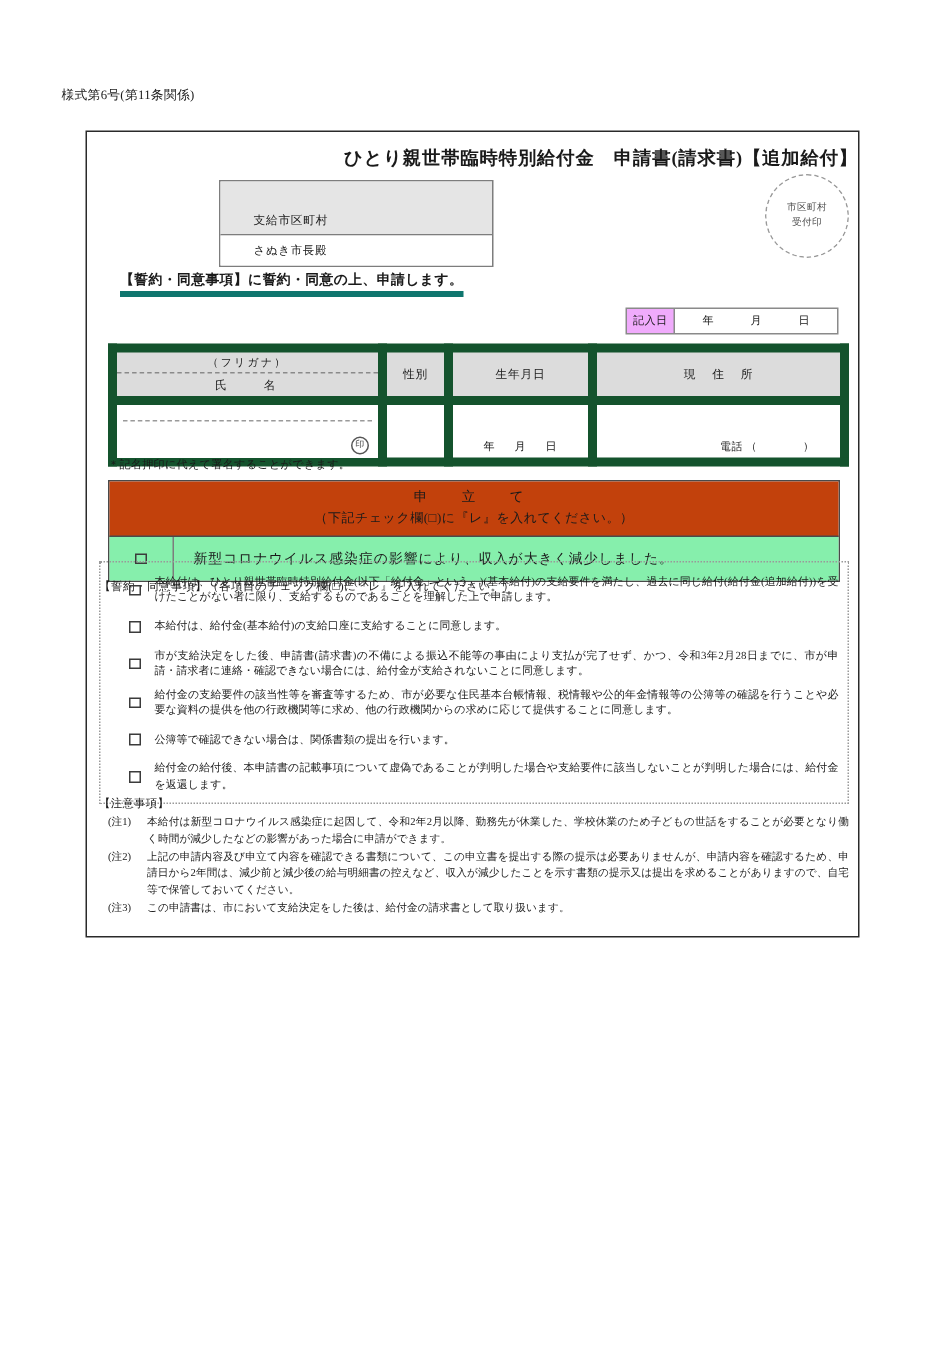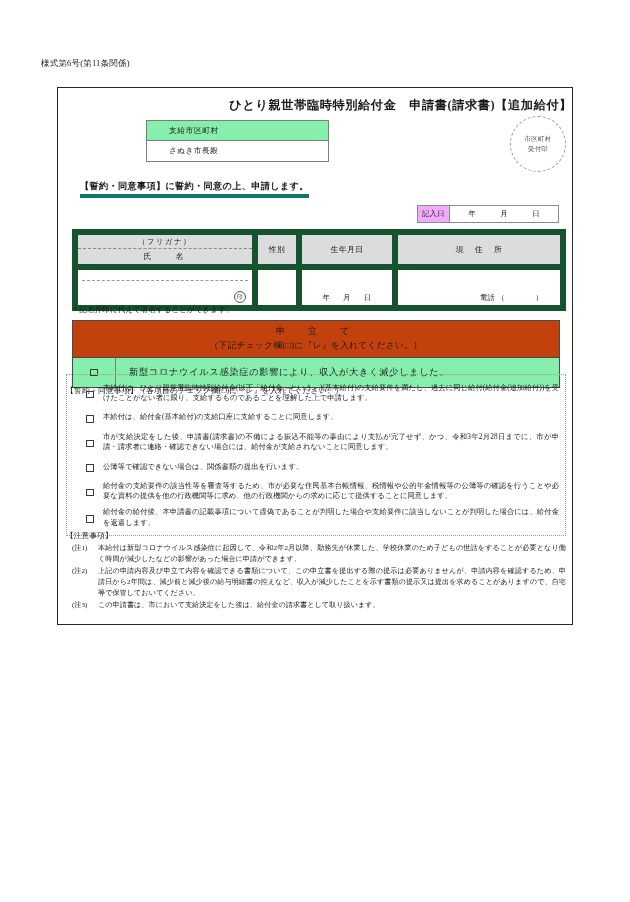--- a/index.html
+++ b/index.html
@@ -50,24 +50,24 @@
   
   .muni {
     position: absolute;
     left: 88px;
     top: 32px;
     width: 183px;
     border: 1px solid #7d7d7d;
     box-sizing: border-box;
   }
   .muni-head {
-    background: #86efac;
+    background: #e5e5e5;
     border-bottom: 1px solid #7d7d7d;
     font-size: 7.8px;
-    padding: 4px 0 4px 22px;
+    padding: 20px 0 4px 22px;
     letter-spacing: 0.5px;
   }
   .muni-body {
     font-size: 7.6px;
     padding: 5px 0 5px 22px;
     letter-spacing: 0.5px;
     background: #ffffff;
   }
   
   .stamp {
@@ -419,25 +419,25 @@
       <div class="pledge-item">
         <div class="pcb"><span class="cbox"></span></div>
         <div class="ptext">本給付は、給付金(基本給付)の支給口座に支給することに同意します。</div>
       </div>
       <div class="pledge-item">
         <div class="pcb"><span class="cbox"></span></div>
         <div class="ptext">市が支給決定をした後、申請書(請求書)の不備による振込不能等の事由により支払が完了せず、かつ、令和3年2月28日までに、市が申請・請求者に連絡・確認できない場合には、給付金が支給されないことに同意します。</div>
       </div>
       <div class="pledge-item">
         <div class="pcb"><span class="cbox"></span></div>
+        <div class="ptext">給付金の支給要件の該当性等を審査等するため、市が必要な住民基本台帳情報、税情報や公的年金情報等の公簿等の確認を行うことや必要な資料の提供を他の行政機関等に求め、他の行政機関からの求めに応じて提供することに同意します。</div>
+      </div>
+      <div class="pledge-item">
+        <div class="pcb"><span class="cbox"></span></div>
         <div class="ptext">公簿等で確認できない場合は、関係書類の提出を行います。</div>
-      </div>
-      <div class="pledge-item">
-        <div class="pcb"><span class="cbox"></span></div>
-        <div class="ptext">給付金の支給要件の該当性等を審査等するため、市が必要な住民基本台帳情報、税情報や公的年金情報等の公簿等の確認を行うことや必要な資料の提供を他の行政機関等に求め、他の行政機関からの求めに応じて提供することに同意します。</div>
       </div>
       <div class="pledge-item">
         <div class="pcb"><span class="cbox"></span></div>
         <div class="ptext">給付金の給付後、本申請書の記載事項について虚偽であることが判明した場合や支給要件に該当しないことが判明した場合には、給付金を返還します。</div>
       </div>
     </div>
 
     <div class="notes">
       <div class="notes-title">【注意事項】</div>
       <div class="note-row">

